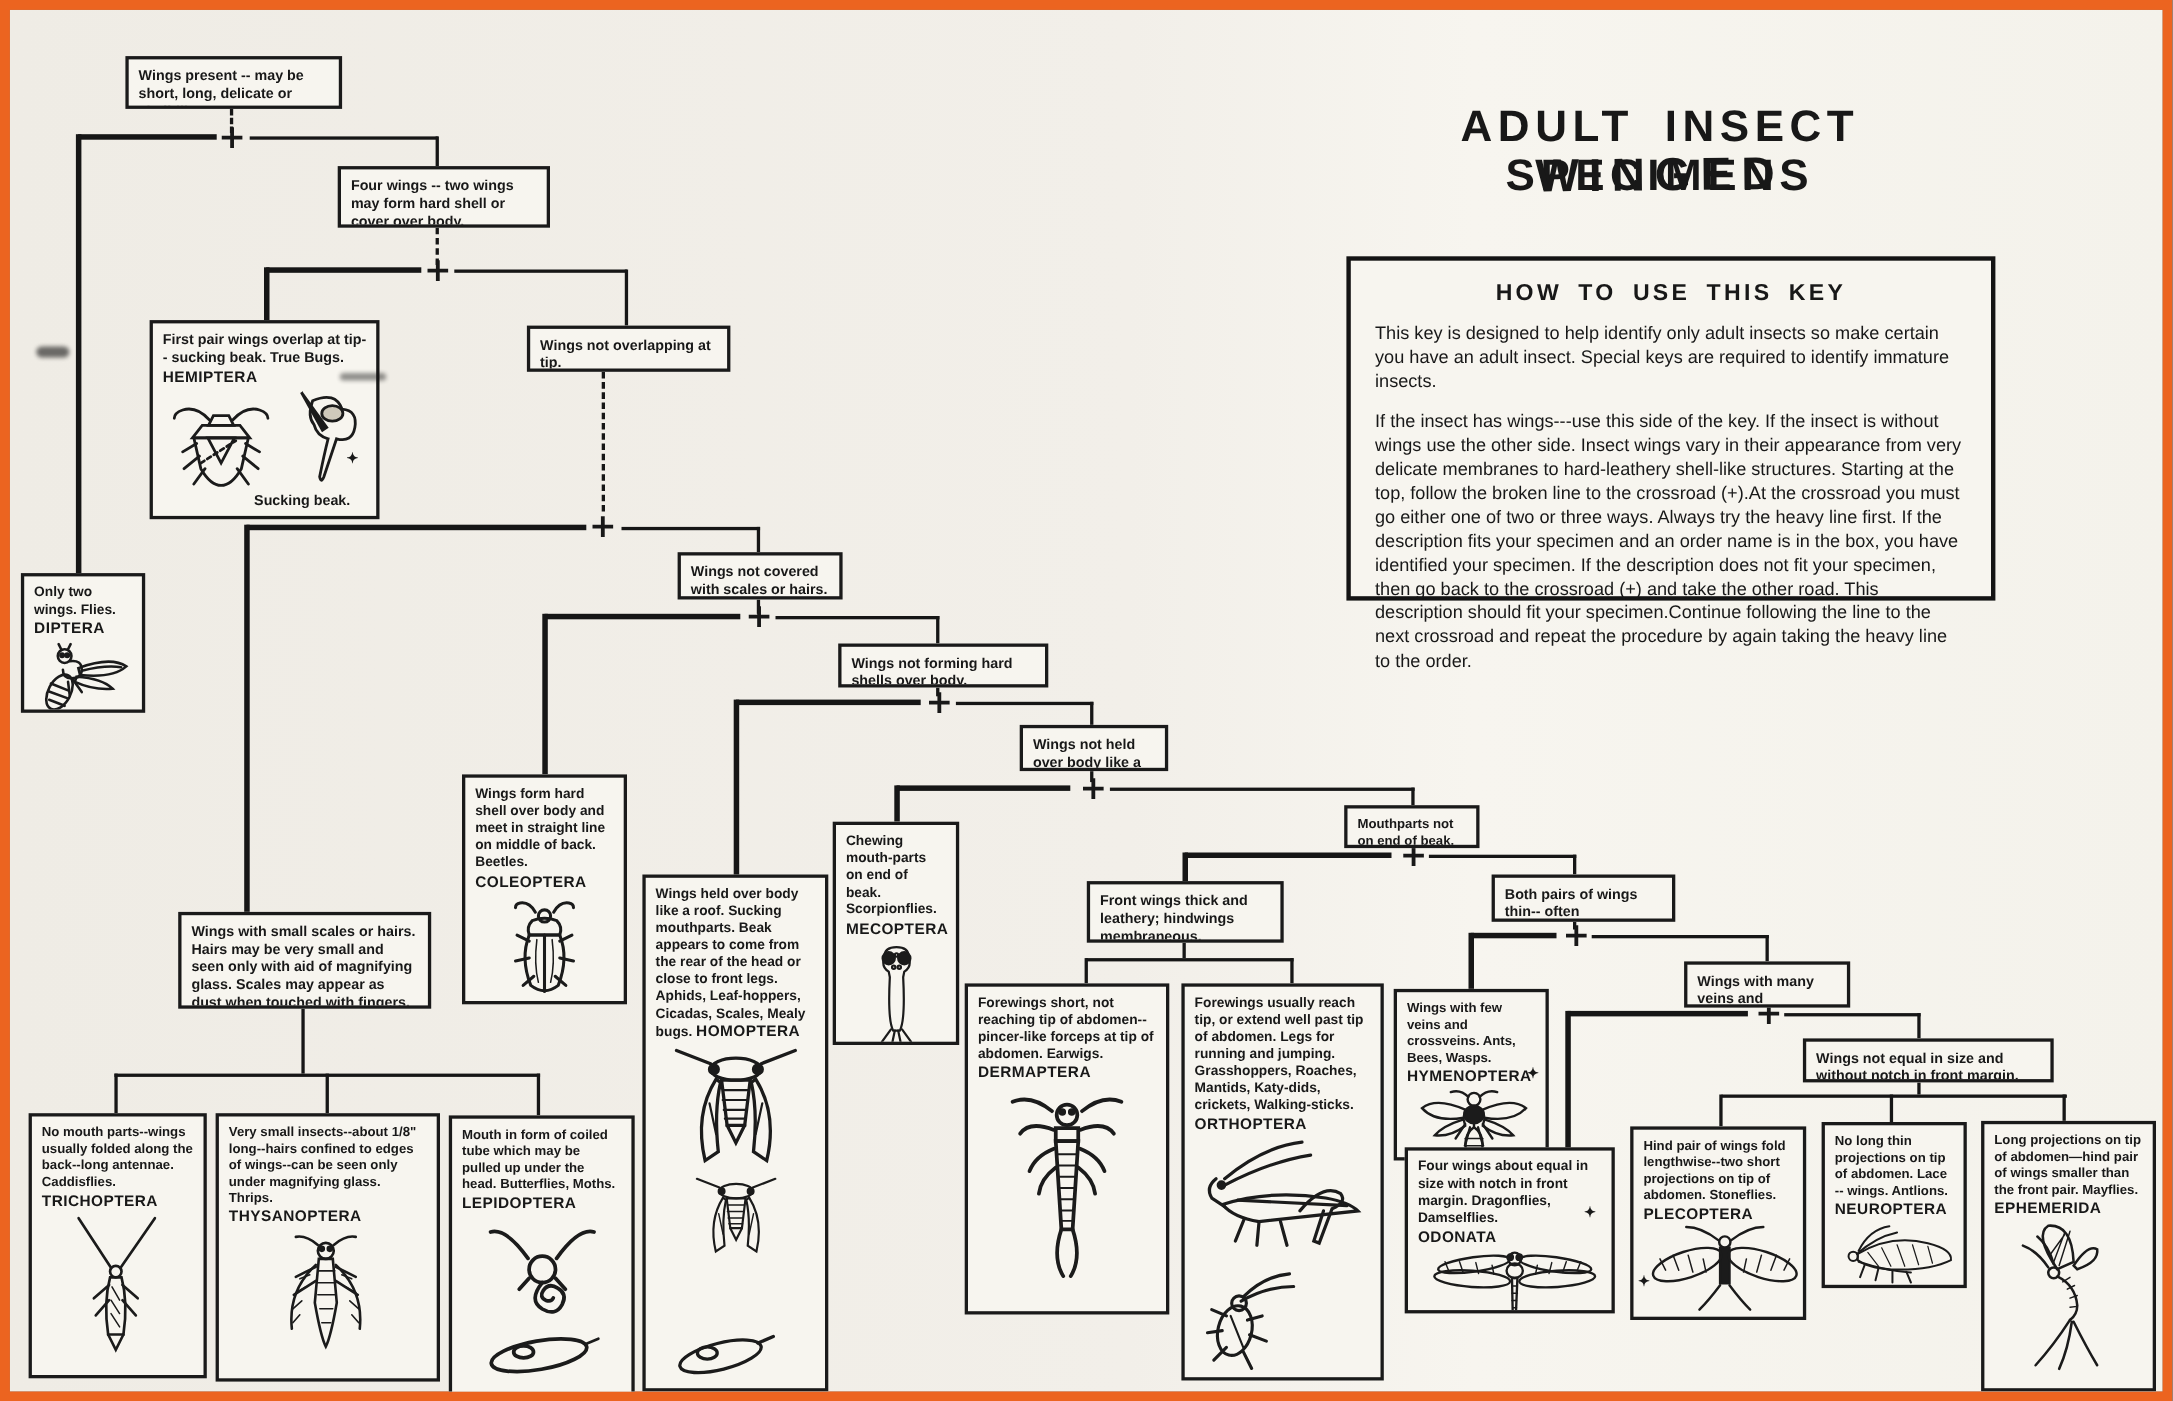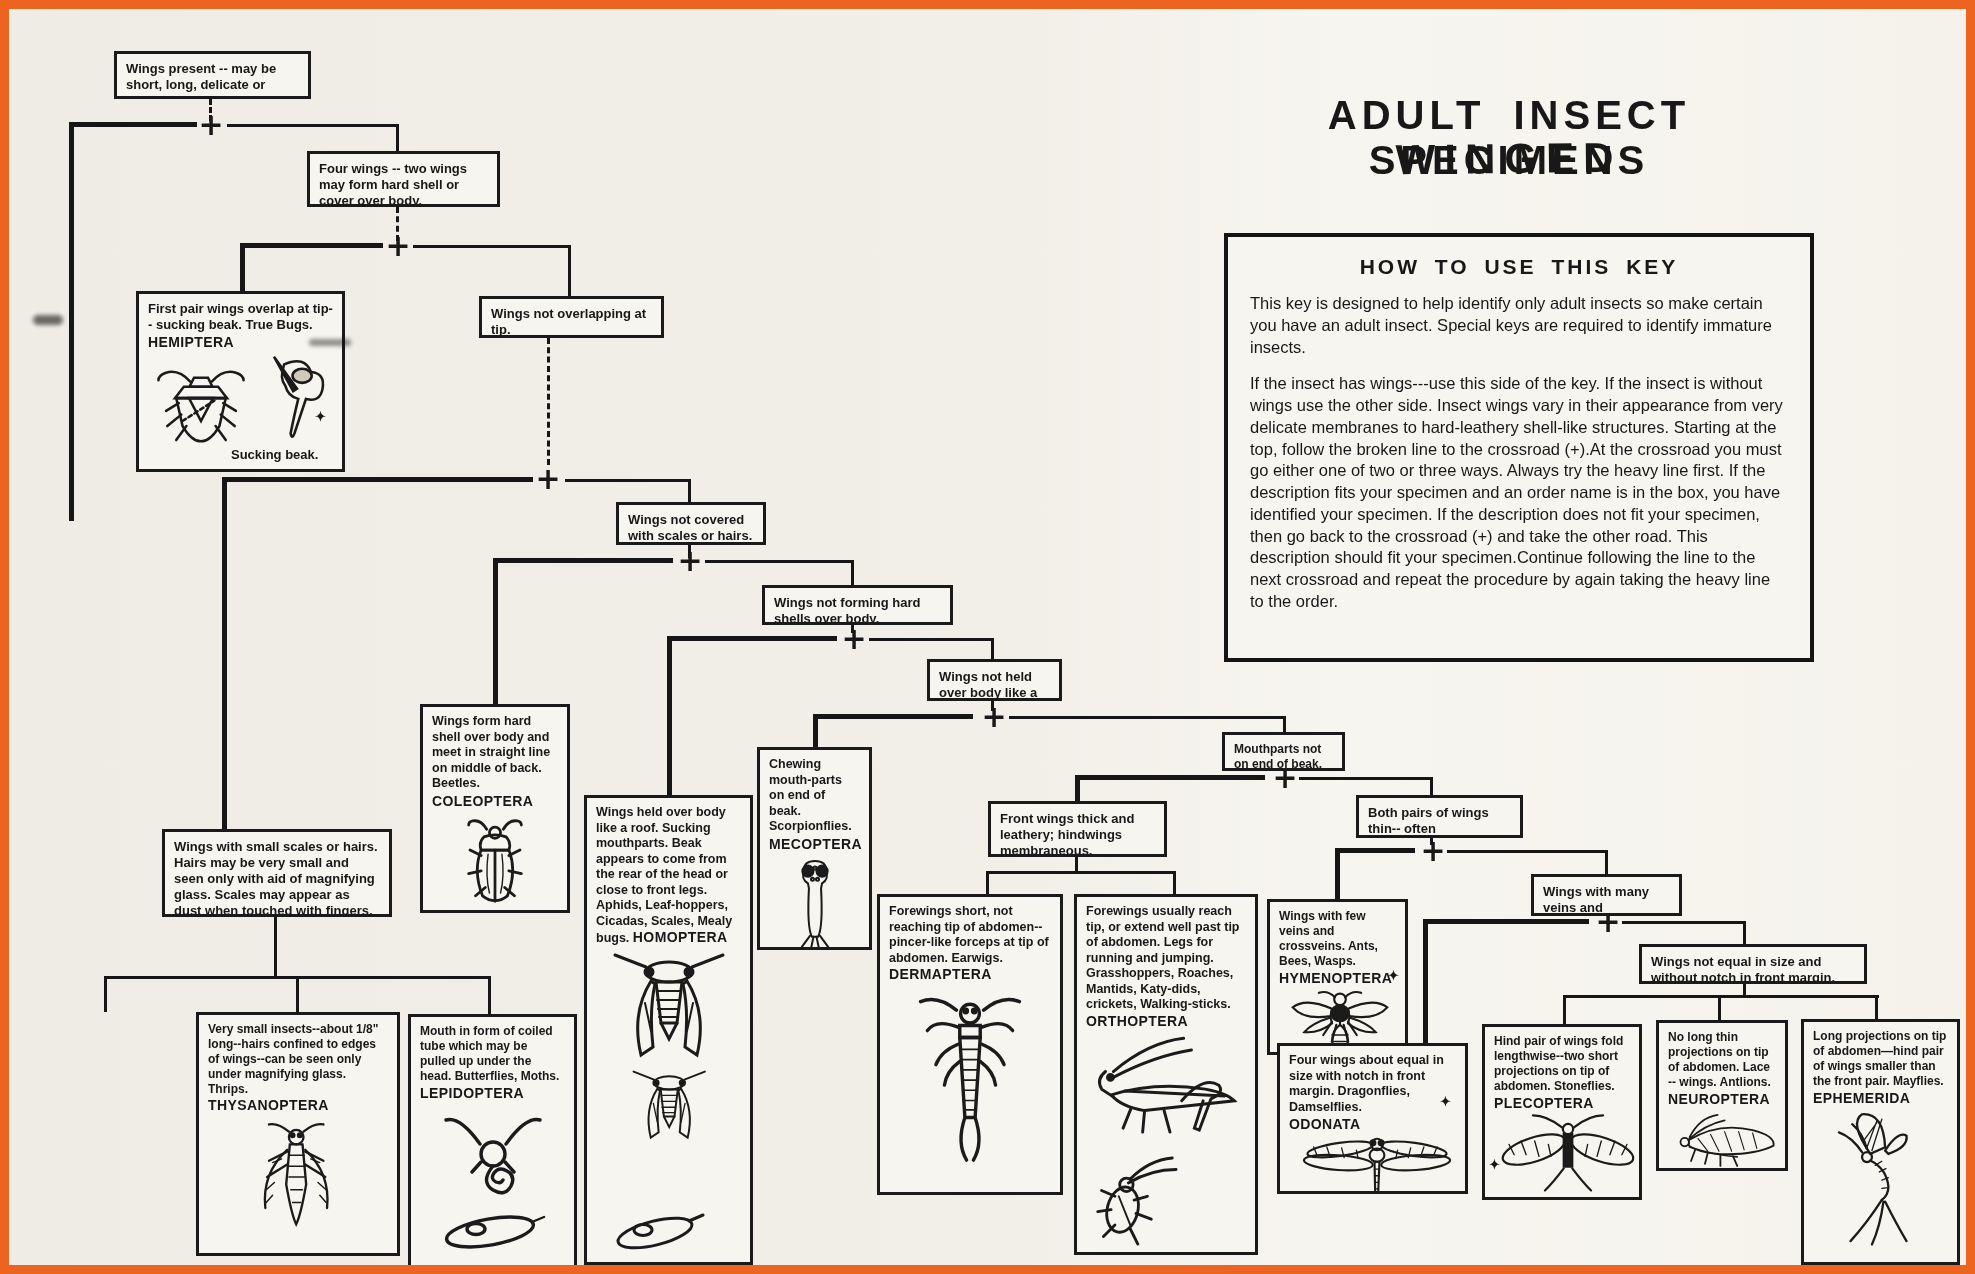--- a/index.html
+++ b/index.html
@@ -15,21 +15,21 @@
   .hl,.vl{position:absolute;background:#161616;}
   .hl.hv{height:5px;} .hl.tn{height:3px;}
   .vl.hv{width:5px;}  .vl.tn{width:3px;}
   .dsh{position:absolute;width:0;border-left:3px dashed #161616;}
   .plus{position:absolute;font:900 30px "DejaVu Sans",sans-serif;transform:translate(-50%,-54%);}
   .ptr{position:absolute;font-size:13px;font-weight:900;}
   #main-title{position:absolute;left:1170px;top:84px;width:660px;text-align:center;
     font-size:40px;font-weight:800;letter-spacing:5px;word-spacing:12px;}
   #sub-title{position:absolute;left:1170px;top:126px;width:660px;text-align:center;
     font-size:42px;font-weight:800;letter-spacing:9px;transform:rotate(-.6deg);}
-  #howto{position:absolute;left:1215px;top:224px;width:590px;height:429px;box-sizing:border-box;
+  #howto{position:absolute;left:1215px;top:224px;width:590px;height:313px;box-sizing:border-box;
     background:#f7f5ef;border:4px solid #141414;padding:18px 22px 0 22px;}
   #howto h2{margin:0 0 14px 0;text-align:center;font-size:21px;letter-spacing:3px;word-spacing:6px;font-weight:800;}
   #howto p{margin:0 0 15px 0;font-size:16.5px;line-height:1.32;font-weight:500;}
   svg{display:block;}
   .smudge{position:absolute;background:#111;opacity:.88;}
   .cap{position:absolute;font-weight:700;font-size:13px;}
 </style>
 </head>
 <body>
 
@@ -148,20 +148,39 @@
       </g>
     </svg>
     <span class="ptr" style="right:16px;bottom:44px">✦</span>
     <span class="cap" style="left:92px;bottom:6px">Sucking beak.</span>
   </div>
 
   <div class="node" style="left:470px;top:287px;width:185px;height:42px">
     <span>Wings not overlapping at tip.</span>
   </div>
 
+  <div class="node" style="left:10px;top:512px;width:113px;height:127px;font-size:12.5px">
+    <span>Only two wings. Flies.</span>
+    <b class="ord">DIPTERA</b>
+    <svg class="fig" width="96" height="74" viewBox="0 0 120 95">
+      <g fill="none" stroke="#1b1b1b" stroke-width="3" stroke-linecap="round">
+        <circle cx="34" cy="16" r="8"></circle>
+          <path d="M30,8 l-3,-6 M38,8 l3,-6"></path>
+        <circle cx="31" cy="15" r="2" fill="#1b1b1b"></circle>
+          <circle cx="37" cy="15" r="2" fill="#1b1b1b"></circle>
+        <path d="M40,22 Q54,20 54,32 Q54,42 42,42 Q32,42 32,32"></path>
+        <ellipse cx="28" cy="58" rx="13" ry="22" transform="rotate(28 28 58)"></ellipse>
+        <path d="M18,48 l20,8 M15,57 l22,8 M16,67 l18,7"></path>
+        <path d="M50,30 Q88,16 106,28 Q90,42 52,38 Z"></path>
+          <path d="M54,33 Q82,26 100,29"></path>
+        <path d="M48,40 Q78,42 90,54 Q68,56 46,46 Z"></path>
+        <path d="M44,44 l10,14 M38,46 l2,16"></path>
+      </g>
+    </svg>
+  </div>
 
   <div class="node" style="left:607px;top:493px;width:150px;height:43px">
     <span>Wings not covered with scales or hairs.</span>
   </div>
 
   <div class="node" style="left:411px;top:695px;width:150px;height:209px;font-size:12.5px">
     <span>Wings form hard shell over body and meet in straight line on middle of back.  Beetles.</span>
     <b class="ord ob">COLEOPTERA</b>
     <svg class="fig" width="94" height="104" viewBox="0 0 120 150">
       <g fill="none" stroke="#1b1b1b" stroke-width="4" stroke-linecap="round">
@@ -378,20 +397,34 @@
         <path d="M58,44 l12,-32 M54,36 l16,-22 M64,48 l12,-38" stroke-width="1.6"></path>
         <path d="M80,48 Q96,24 106,30 Q108,44 84,52 Z"></path>
         <circle cx="58" cy="56" r="6"></circle>
         <path d="M62,60 Q82,70 84,92 Q84,102 76,108"></path>
         <path d="M68,66 l8,-5 M73,74 l8,-4 M76,84 l8,-3 M76,94 l8,-1" stroke-width="1.6"></path>
         <path d="M76,108 Q58,136 38,158 M78,110 Q74,140 64,162 M80,110 Q94,138 106,158"></path>
       </g>
     </svg>
   </div>
 
+  <div class="node" style="left:17px;top:1003px;width:162px;height:241px;font-size:12px">
+    <span>No mouth parts--wings usually folded along the back--long antennae. Caddisflies.</span>
+    <b class="ord ob">TRICHOPTERA</b>
+    <svg class="fig" width="118" height="130" viewBox="0 0 130 150">
+      <g fill="none" stroke="#1b1b1b" stroke-width="2.8" stroke-linecap="round">
+        <path d="M58,56 L24,4 M68,56 L104,4"></path>
+        <circle cx="63" cy="60" r="6"></circle>
+        <path d="M57,66 Q50,92 55,126 L71,126 Q76,92 69,66 Z"></path>
+        <path d="M59,76 l8,14 M58,90 l9,14 M58,104 l9,14" stroke-width="1.6"></path>
+        <path d="M55,126 L63,142 L71,126"></path>
+        <path d="M56,74 l-16,14 M70,74 l16,14 M56,90 l-14,16 M70,90 l14,16"></path>
+      </g>
+    </svg>
+  </div>
 
   <div class="node" style="left:187px;top:1003px;width:204px;height:244px;font-size:12px">
     <span>Very small insects--about 1/8" long--hairs confined to edges of wings--can be seen only under magnifying glass.  Thrips.</span>
     <b class="ord ob">THYSANOPTERA</b>
     <svg class="fig" width="130" height="118" viewBox="0 0 140 130">
       <g fill="none" stroke="#1b1b1b" stroke-width="2.6" stroke-linecap="round">
         <path d="M60,14 Q48,4 38,6 M76,14 Q88,4 98,6"></path>
         <circle cx="68" cy="20" r="8"></circle>
         <circle cx="64" cy="18" r="2" fill="#1b1b1b"></circle>
           <circle cx="72" cy="18" r="2" fill="#1b1b1b"></circle>

